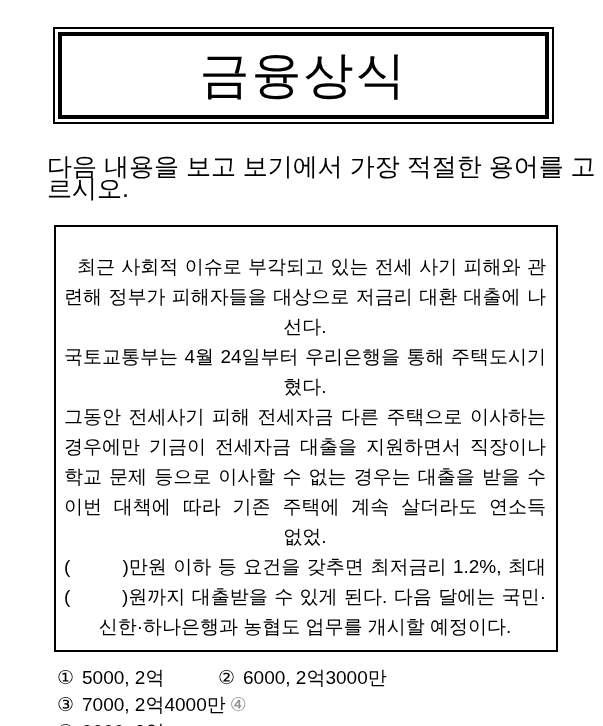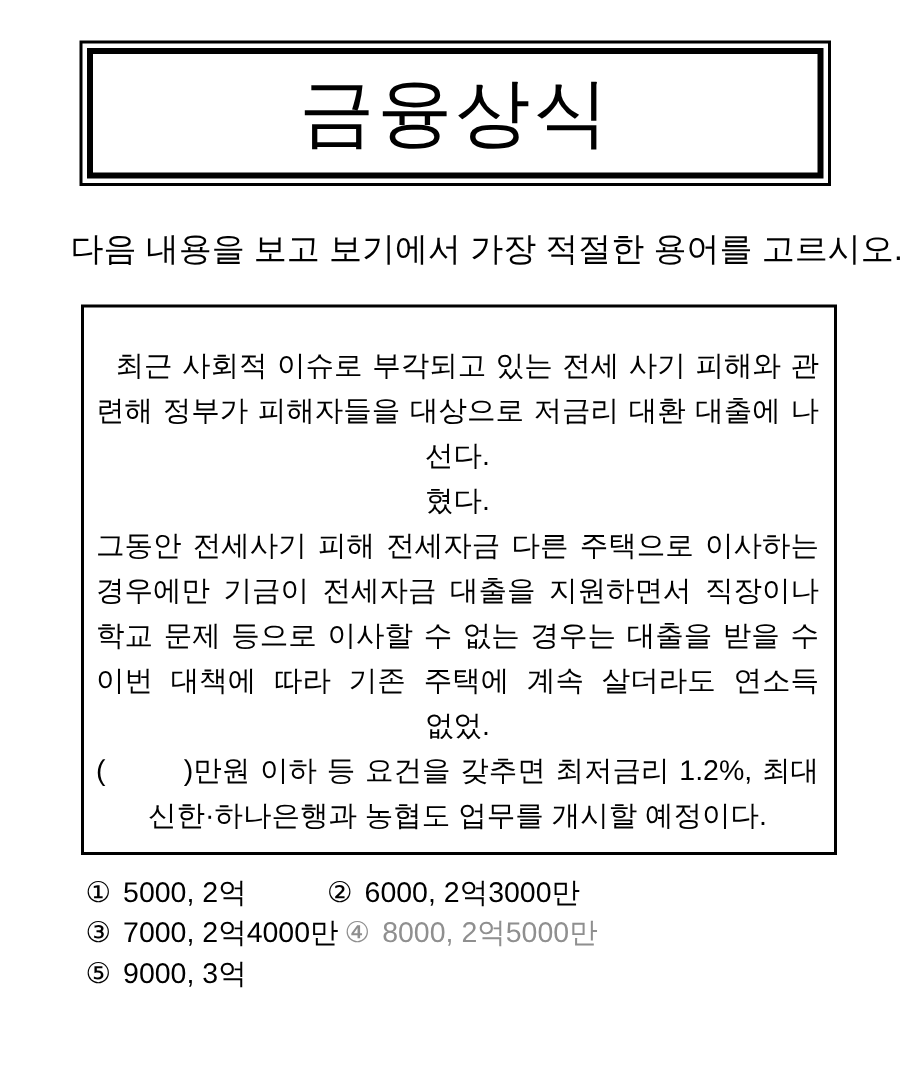--- a/index.html
+++ b/index.html
@@ -33,21 +33,21 @@
   .title-text {
     font-family: "Liberation Serif", serif;
     font-size: 50px;
     letter-spacing: 2px;
     white-space: nowrap;
   }
 
   
   .instruction {
     margin: 31px 0 0 47px;
-    font-size: 22px;
+    font-size: 25px;
     line-height: 22px;
   }
 
   
   .passage-box {
     margin: 26px 0 0 54px;
     width: 504px;
     box-sizing: border-box;
     border: 2px solid #000;
     padding: 25px 10px 8px 8px;
@@ -89,27 +89,29 @@
     <span class="title-text">금융상식</span>
   </div>
 </div>
 
 <div class="instruction">다음 내용을 보고 보기에서 가장 적절한 용어를 고르시오.</div>
 
 <div class="passage-box">
   <div class="line j indent">최근 사회적 이슈로 부각되고 있는 전세 사기 피해와 관</div>
   <div class="line j">련해 정부가 피해자들을 대상으로 저금리 대환 대출에 나</div>
   <div class="line">선다.</div>
+  <div class="line j">국토교통부는 4월 24일부터 우리은행을 통해 주택도시기</div>
   <div class="line">혔다.</div>
   <div class="line j">그동안 전세사기 피해 전세자금 다른 주택으로 이사하는</div>
   <div class="line j">경우에만 기금이 전세자금 대출을 지원하면서 직장이나</div>
   <div class="line j">학교 문제 등으로 이사할 수 없는 경우는 대출을 받을 수</div>
   <div class="line j">이번 대책에 따라 기존 주택에 계속 살더라도 연소득</div>
   <div class="line">없었.</div>
   <div class="line j">(&nbsp;&nbsp;&nbsp;&nbsp;&nbsp;&nbsp;&nbsp;&nbsp;)만원 이하 등 요건을 갖추면 최저금리 1.2%, 최대</div>
+  <div class="line j">(&nbsp;&nbsp;&nbsp;&nbsp;&nbsp;&nbsp;&nbsp;&nbsp;)원까지 대출받을 수 있게 된다. 다음 달에는 국민·</div>
   <div class="line">신한·하나은행과 농협도 업무를 개시할 예정이다.</div>
 </div>
 
 <div class="choices">
   <div class="choice-row">
     <span class="choice first-col">
       <span class="marker">①</span>
       <span class="text">5000, 2억</span>
     </span>
     <span class="choice">
@@ -117,21 +119,20 @@
       <span class="text">6000, 2억3000만</span>
     </span>
   </div>
   <div class="choice-row">
     <span class="choice first-col">
       <span class="marker">③</span>
       <span class="text">7000, 2억4000만</span>
     </span>
     <span class="choice muted">
       <span class="marker">④</span>
-      <span class="text">8000, 2억5000만</span>
     </span>
   </div>
   <div class="choice-row">
     <span class="choice">
       <span class="marker">⑤</span>
       <span class="text">9000, 3억</span>
     </span>
   </div>
 </div>
 

